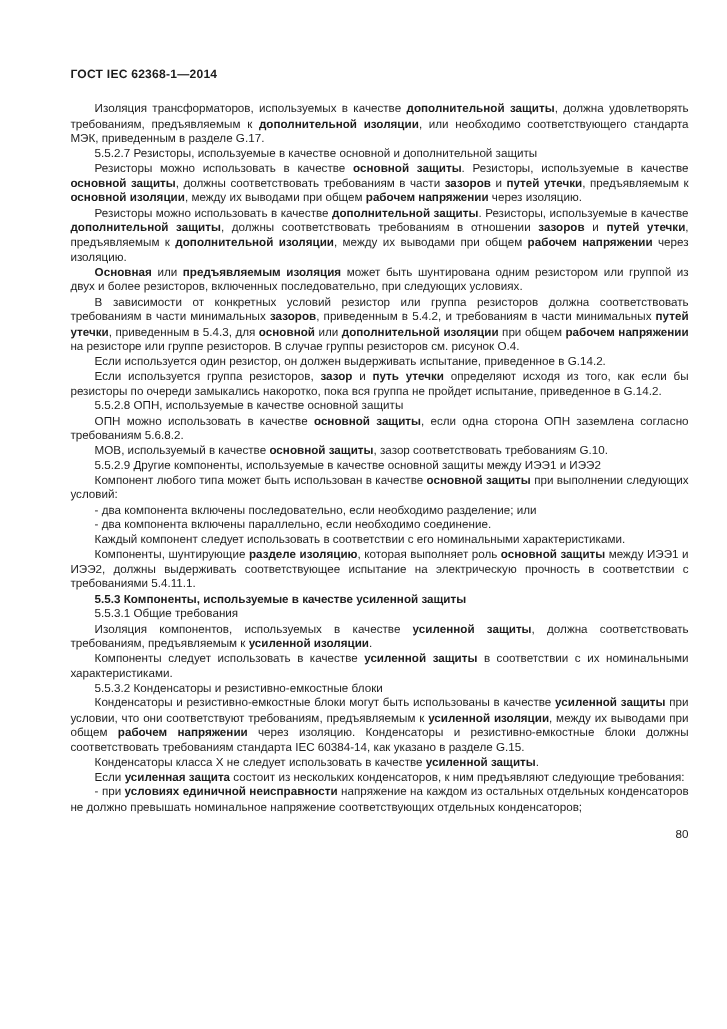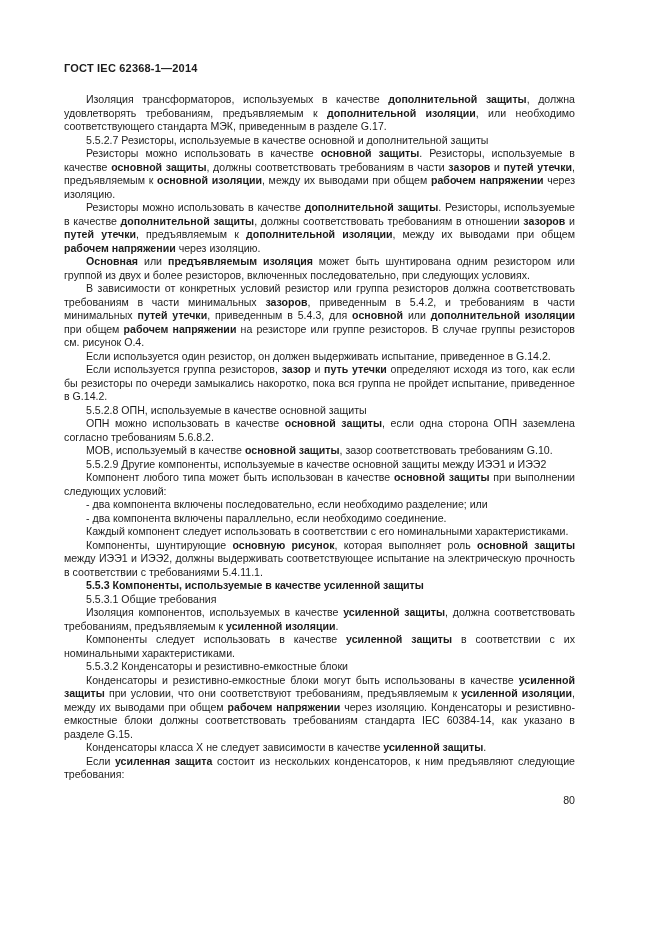--- a/index.html
+++ b/index.html
@@ -6,21 +6,21 @@
     margin: 0;
     padding: 0;
     background: #ffffff;
   }
   .page {
     position: relative;
     width: 661px;
     height: 935px;
     background: #ffffff;
     box-sizing: border-box;
-    padding: 62px 86px 0 64px;
+    padding: 62px 35px 0 64px;
     overflow: hidden;
     font-family: "Liberation Sans", sans-serif;
     color: #1c1c1c;
   }
   .doc-header {
     font-size: 11px;
     font-weight: bold;
     letter-spacing: 0.2px;
     margin: 0 0 19px 0;
     color: #1c1c1c;
@@ -60,25 +60,26 @@
       <p class="para"><span>Если используется один резистор, он должен выдерживать испытание, приведенное в G.14.2.</span></p>
       <p class="para"><span>Если используется группа резисторов, </span><span class="b">зазор</span><span> и </span><span class="b">путь утечки</span><span> определяют исходя из того, как если бы резисторы по очереди замыкались накоротко, пока вся группа не пройдет испытание, приведенное в G.14.2.</span></p>
       <p class="para"><span>5.5.2.8 ОПН, используемые в качестве основной защиты</span></p>
       <p class="para"><span>ОПН можно использовать в качестве </span><span class="b">основной защиты</span><span>, если одна сторона ОПН заземлена согласно требованиям 5.6.8.2.</span></p>
       <p class="para"><span>МОВ, используемый в качестве </span><span class="b">основной защиты</span><span>, зазор соответствовать требованиям G.10.</span></p>
       <p class="para"><span>5.5.2.9 Другие компоненты, используемые в качестве основной защиты между ИЭЭ1 и ИЭЭ2</span></p>
       <p class="para"><span>Компонент любого типа может быть использован в качестве </span><span class="b">основной защиты</span><span> при выполнении следующих условий:</span></p>
       <p class="para"><span>- два компонента включены последовательно, если необходимо разделение; или</span></p>
       <p class="para"><span>- два компонента включены параллельно, если необходимо соединение.</span></p>
       <p class="para"><span>Каждый компонент следует использовать в соответствии с его номинальными характеристиками.</span></p>
-      <p class="para"><span>Компоненты, шунтирующие </span><span class="b">основную рисунок</span><span>, которая выполняет роль </span><span class="b">основной защиты</span><span> между ИЭЭ1 и ИЭЭ2, должны выдерживать соответствующее испытание на электрическую прочность в соответствии с требованиями 5.4.11.1.</span></p>
+      <p class="para"><span>Компоненты, шунтирующие </span><span class="b">разделе изоляцию</span><span>, которая выполняет роль </span><span class="b">основной защиты</span><span> между ИЭЭ1 и ИЭЭ2, должны выдерживать соответствующее испытание на электрическую прочность в соответствии с требованиями 5.4.11.1.</span></p>
       <p class="para"><span class="b">5.5.3 Компоненты, используемые в качестве усиленной защиты</span></p>
       <p class="para"><span>5.5.3.1 Общие требования</span></p>
       <p class="para"><span>Изоляция компонентов, используемых в качестве </span><span class="b">усиленной защиты</span><span>, должна соответствовать требованиям, предъявляемым к </span><span class="b">усиленной изоляции</span><span>.</span></p>
       <p class="para"><span>Компоненты следует использовать в качестве </span><span class="b">усиленной защиты</span><span> в соответствии с их номинальными характеристиками.</span></p>
       <p class="para"><span>5.5.3.2 Конденсаторы и резистивно-емкостные блоки</span></p>
       <p class="para"><span>Конденсаторы и резистивно-емкостные блоки могут быть использованы в качестве </span><span class="b">усиленной защиты</span><span> при условии, что они соответствуют требованиям, предъявляемым к </span><span class="b">усиленной изоляции</span><span>, между их выводами при общем </span><span class="b">рабочем напряжении</span><span> через изоляцию. Конденсаторы и резистивно-емкостные блоки должны соответствовать требованиям стандарта IEC 60384-14, как указано в разделе G.15.</span></p>
-      <p class="para"><span>Конденсаторы класса X не следует зависимости в качестве </span><span class="b">усиленной защиты</span><span>.</span></p>
+      <p class="para"><span>Конденсаторы класса X не следует использовать в качестве </span><span class="b">усиленной защиты</span><span>.</span></p>
       <p class="para"><span>Если </span><span class="b">усиленная защита</span><span> состоит из нескольких конденсаторов, к ним предъявляют следующие требования:</span></p>
+      <p class="para"><span>- при </span><span class="b">условиях единичной неисправности</span><span> напряжение на каждом из остальных отдельных конденсаторов не должно превышать номинальное напряжение соответствующих отдельных конденсаторов;</span></p>
     </div>
 
   <div class="page-number">80</div>
 </div>
 
 </body></html>

